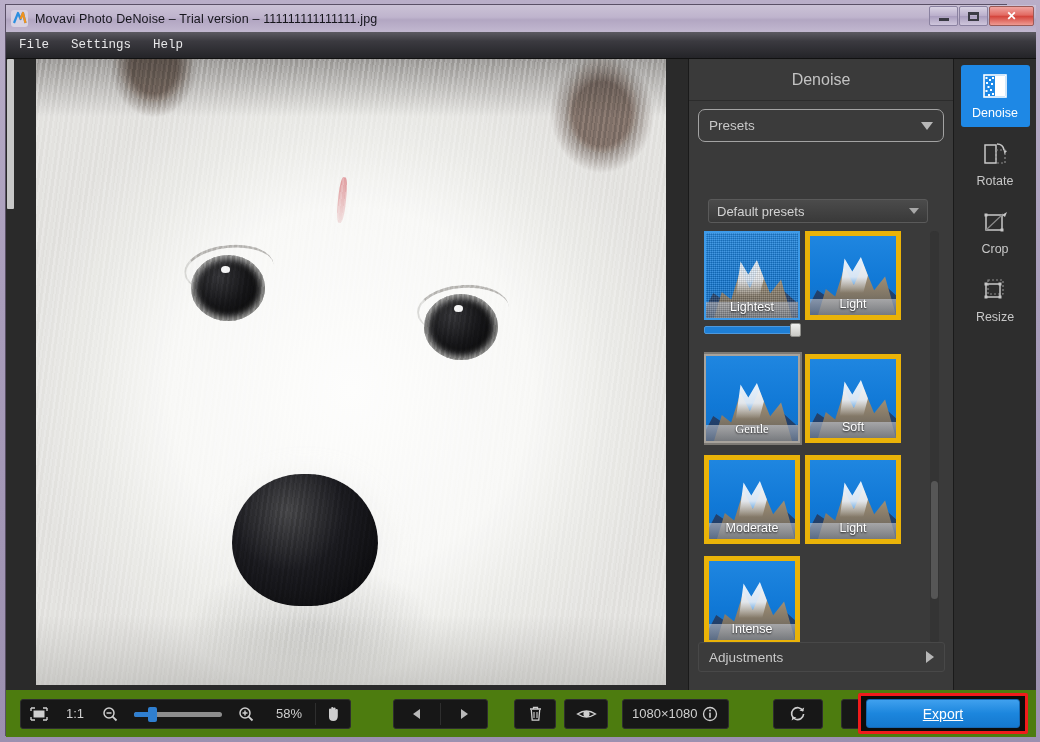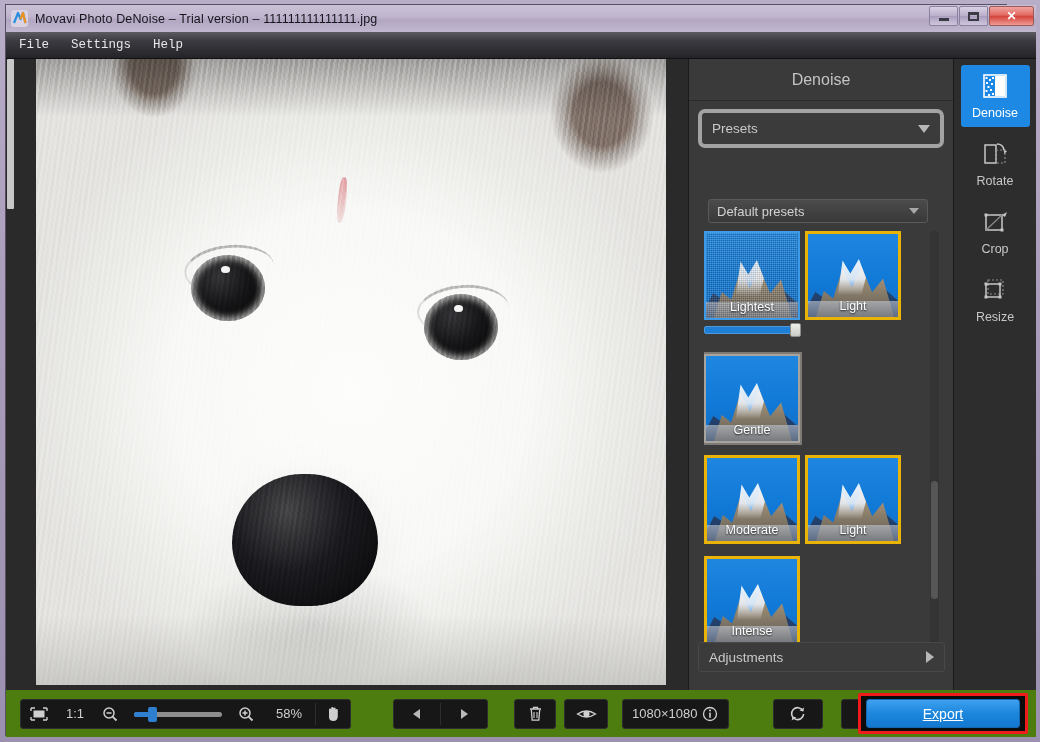--- a/index.html
+++ b/index.html
@@ -178,21 +178,21 @@
     background: #3a3a3a;
     border-left: 1px solid #1a1a1a;
   }
   #panel-title {
     height: 42px; line-height: 42px; text-align: center;
     font-size: 16px; color: #c3c3c3;
     border-bottom: 1px solid #2c2c2c;
   }
   .panel-group {
     margin: 8px 9px 0 9px;
-    border: 4px solid #a3a3a3;
+    border: 1px solid #a3a3a3;
     border-radius: 7px;
     background: #3b3b3b;
   }
   #presets-header {
     height: 31px; display: flex; align-items: center; justify-content: space-between;
     padding: 0 10px;
     font-size: 13.5px; color: #c9c9c9;
   }
   .caret-down {
     width: 0; height: 0;
@@ -226,25 +226,25 @@
     position: absolute; left: 6px; top: 32px;
     width: 228px; height: 412px;
     overflow: hidden;
   }
   .thumb-row { display: flex; gap: 5px; margin-bottom: 10px; }
   .thumb-cell { position: relative; width: 96px; }
   .thumb-img {
     position: relative;
     width: 96px; height: 89px;
     overflow: hidden;
-    border: 3px solid #eab308;
+    border: 5px solid #eab308;
     background: #1a78d4;
   }
   .thumb-cell.selected .thumb-img { border: 2px solid #3d9ae8; }
-  .thumb-cell.hovered  .thumb-img { border: 2px solid #a8a39c; outline: 2px solid #7d7a75; }
+  .thumb-cell.hovered  .thumb-img { border: 2px solid #a8a39c; outline: 2px solid #7d7a75; font-family: Liberation Serif, serif; }
   
   .mtn-sky { position: absolute; inset: 0; background: linear-gradient(180deg,#1f86e0 0%, #1078d6 60%, #1570c4 100%); }
   .mtn-far {
     position: absolute; left: -6px; bottom: 0; width: 110px; height: 52px;
     background: linear-gradient(180deg,#2a4a78 0%, #1d3a63 100%);
     clip-path: polygon(0% 100%, 12% 52%, 26% 72%, 40% 30%, 56% 66%, 72% 40%, 88% 70%, 100% 46%, 100% 100%);
   }
   .mtn-near {
     position: absolute; left: 8px; bottom: 0; width: 78px; height: 62px;
     background: linear-gradient(180deg,#cfc0a6 0%, #9d8d74 40%, #5d5a55 100%);
@@ -479,20 +479,30 @@
             <div class="thumb-cell hovered">
               <div class="thumb-img">
                 <div class="mtn-sky"></div>
                     <div class="mtn-far"></div>
                     <div class="mtn-near"></div>
                 <div class="mtn-snow"></div>
                     <div class="mtn-base"></div>
                 <div class="thumb-label">Gentle</div>
               </div>
             </div>
+            <div class="thumb-cell">
+              <div class="thumb-img">
+                <div class="mtn-sky"></div>
+                    <div class="mtn-far"></div>
+                    <div class="mtn-near"></div>
+                <div class="mtn-snow"></div>
+                    <div class="mtn-base"></div>
+                <div class="thumb-label">Soft</div>
+              </div>
+            </div>
           </div>
 
           <div class="thumb-row" style="margin-top:12px;">
             <div class="thumb-cell">
               <div class="thumb-img">
                 <div class="mtn-sky"></div>
                     <div class="mtn-far"></div>
                     <div class="mtn-near"></div>
                 <div class="mtn-snow"></div>
                     <div class="mtn-base"></div>

